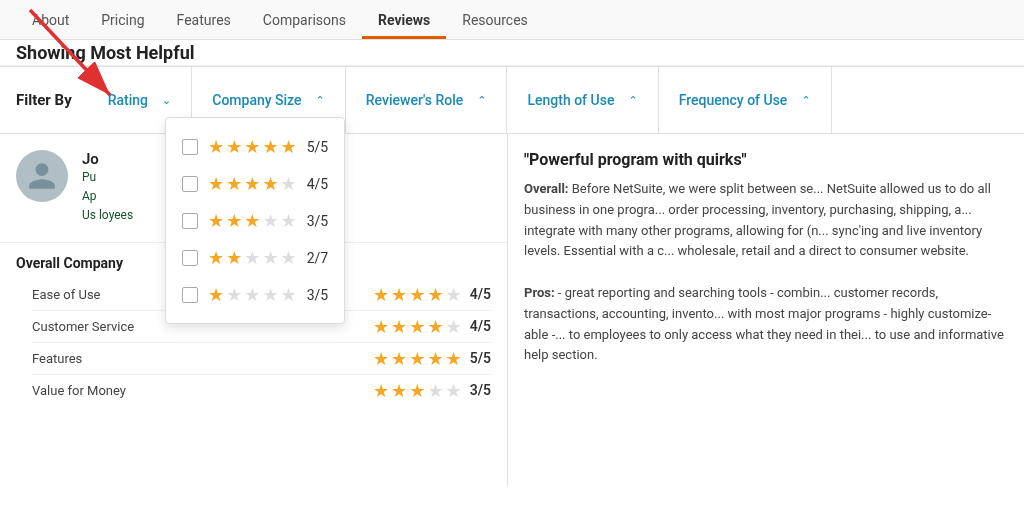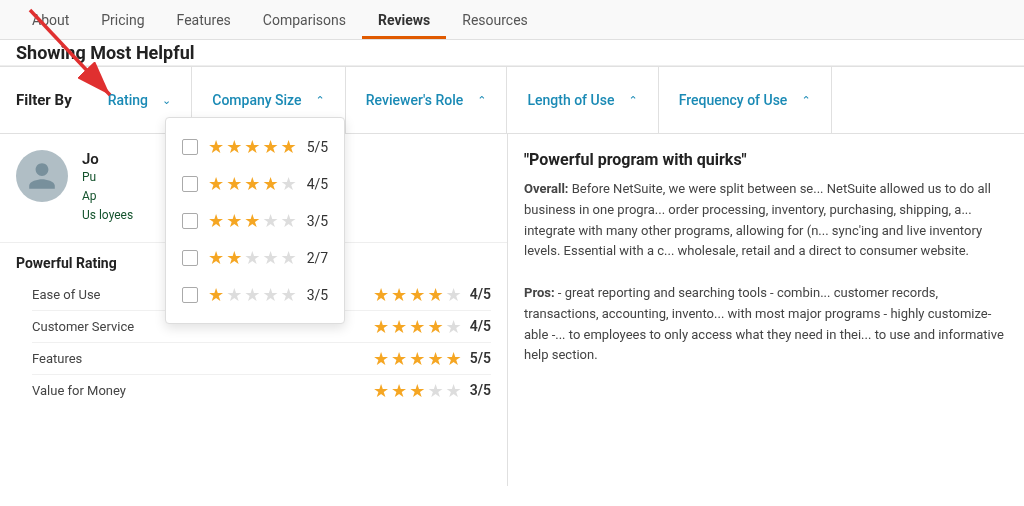--- a/index.html
+++ b/index.html
@@ -290,21 +290,21 @@
           <div class="reviewer-name">Jo</div>
           <div class="reviewer-meta">
             <div>Pu</div>
             <div>Ap</div>
             <div>Us <span>loyees</span></div>
           </div>
         </div>
       </div>
 
       <div style="padding: 0 16px;">
-        <div class="overall-rating-label">Powerful Rating</div>
+        <div class="overall-rating-label">Overall Company</div>
 
         <div class="rating-row">
           <span>Ease of Use</span>
           <div style="display:flex; align-items:center;">
             <div class="stars">
               <span class="star full">★</span>
               <span class="star full">★</span>
               <span class="star full">★</span>
               <span class="star full">★</span>
               <span class="star empty">★</span>

